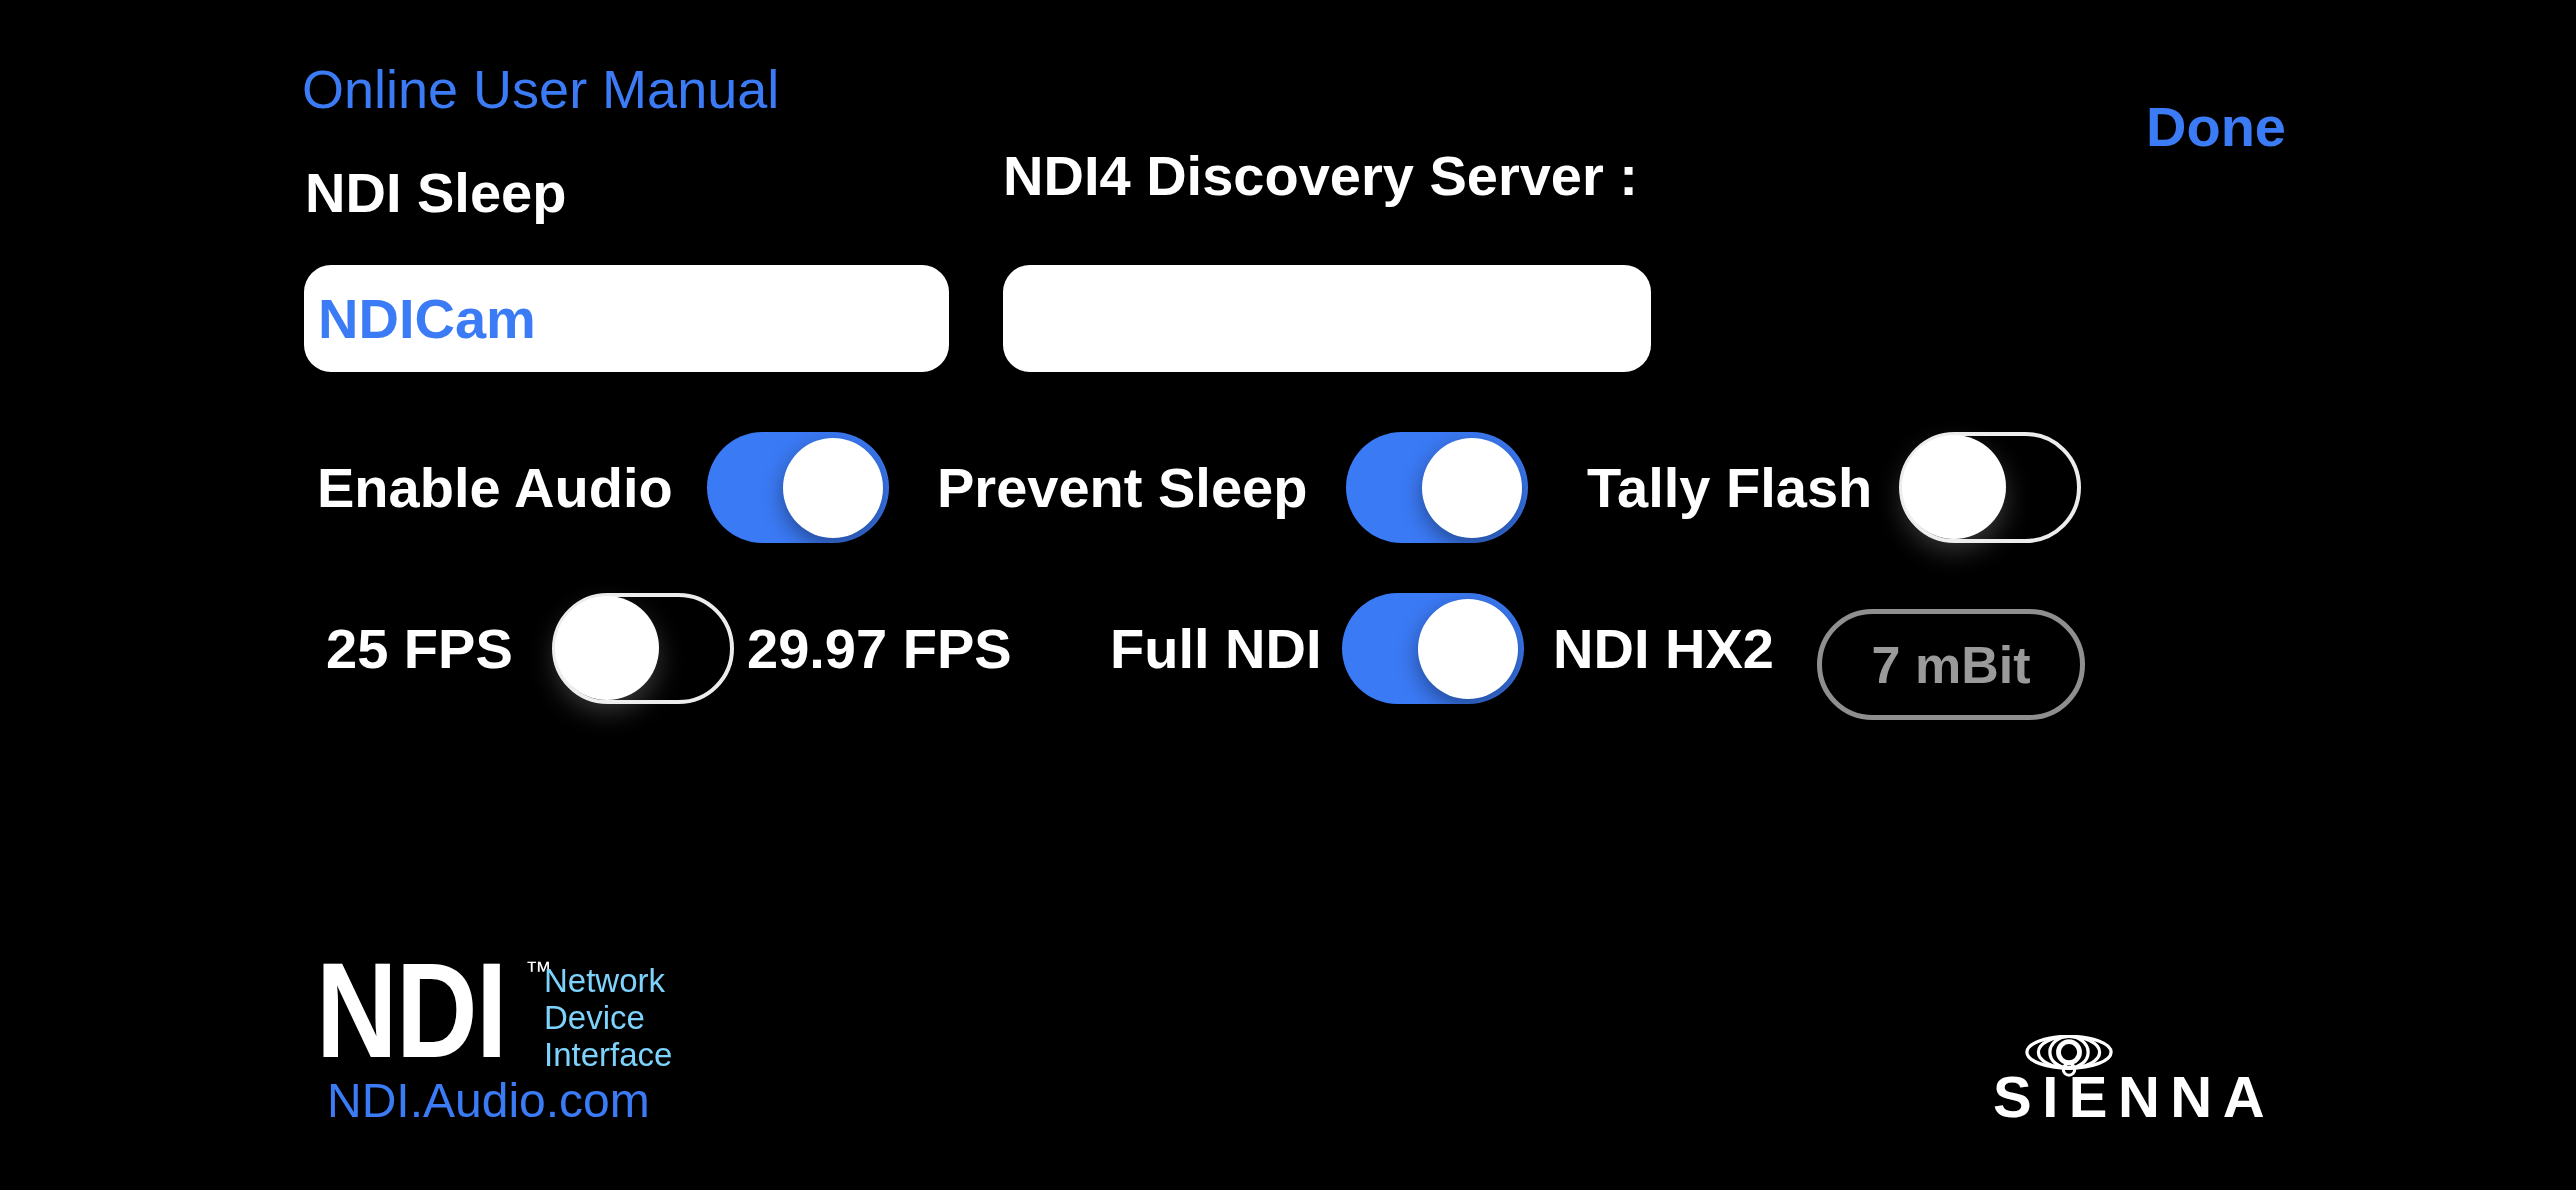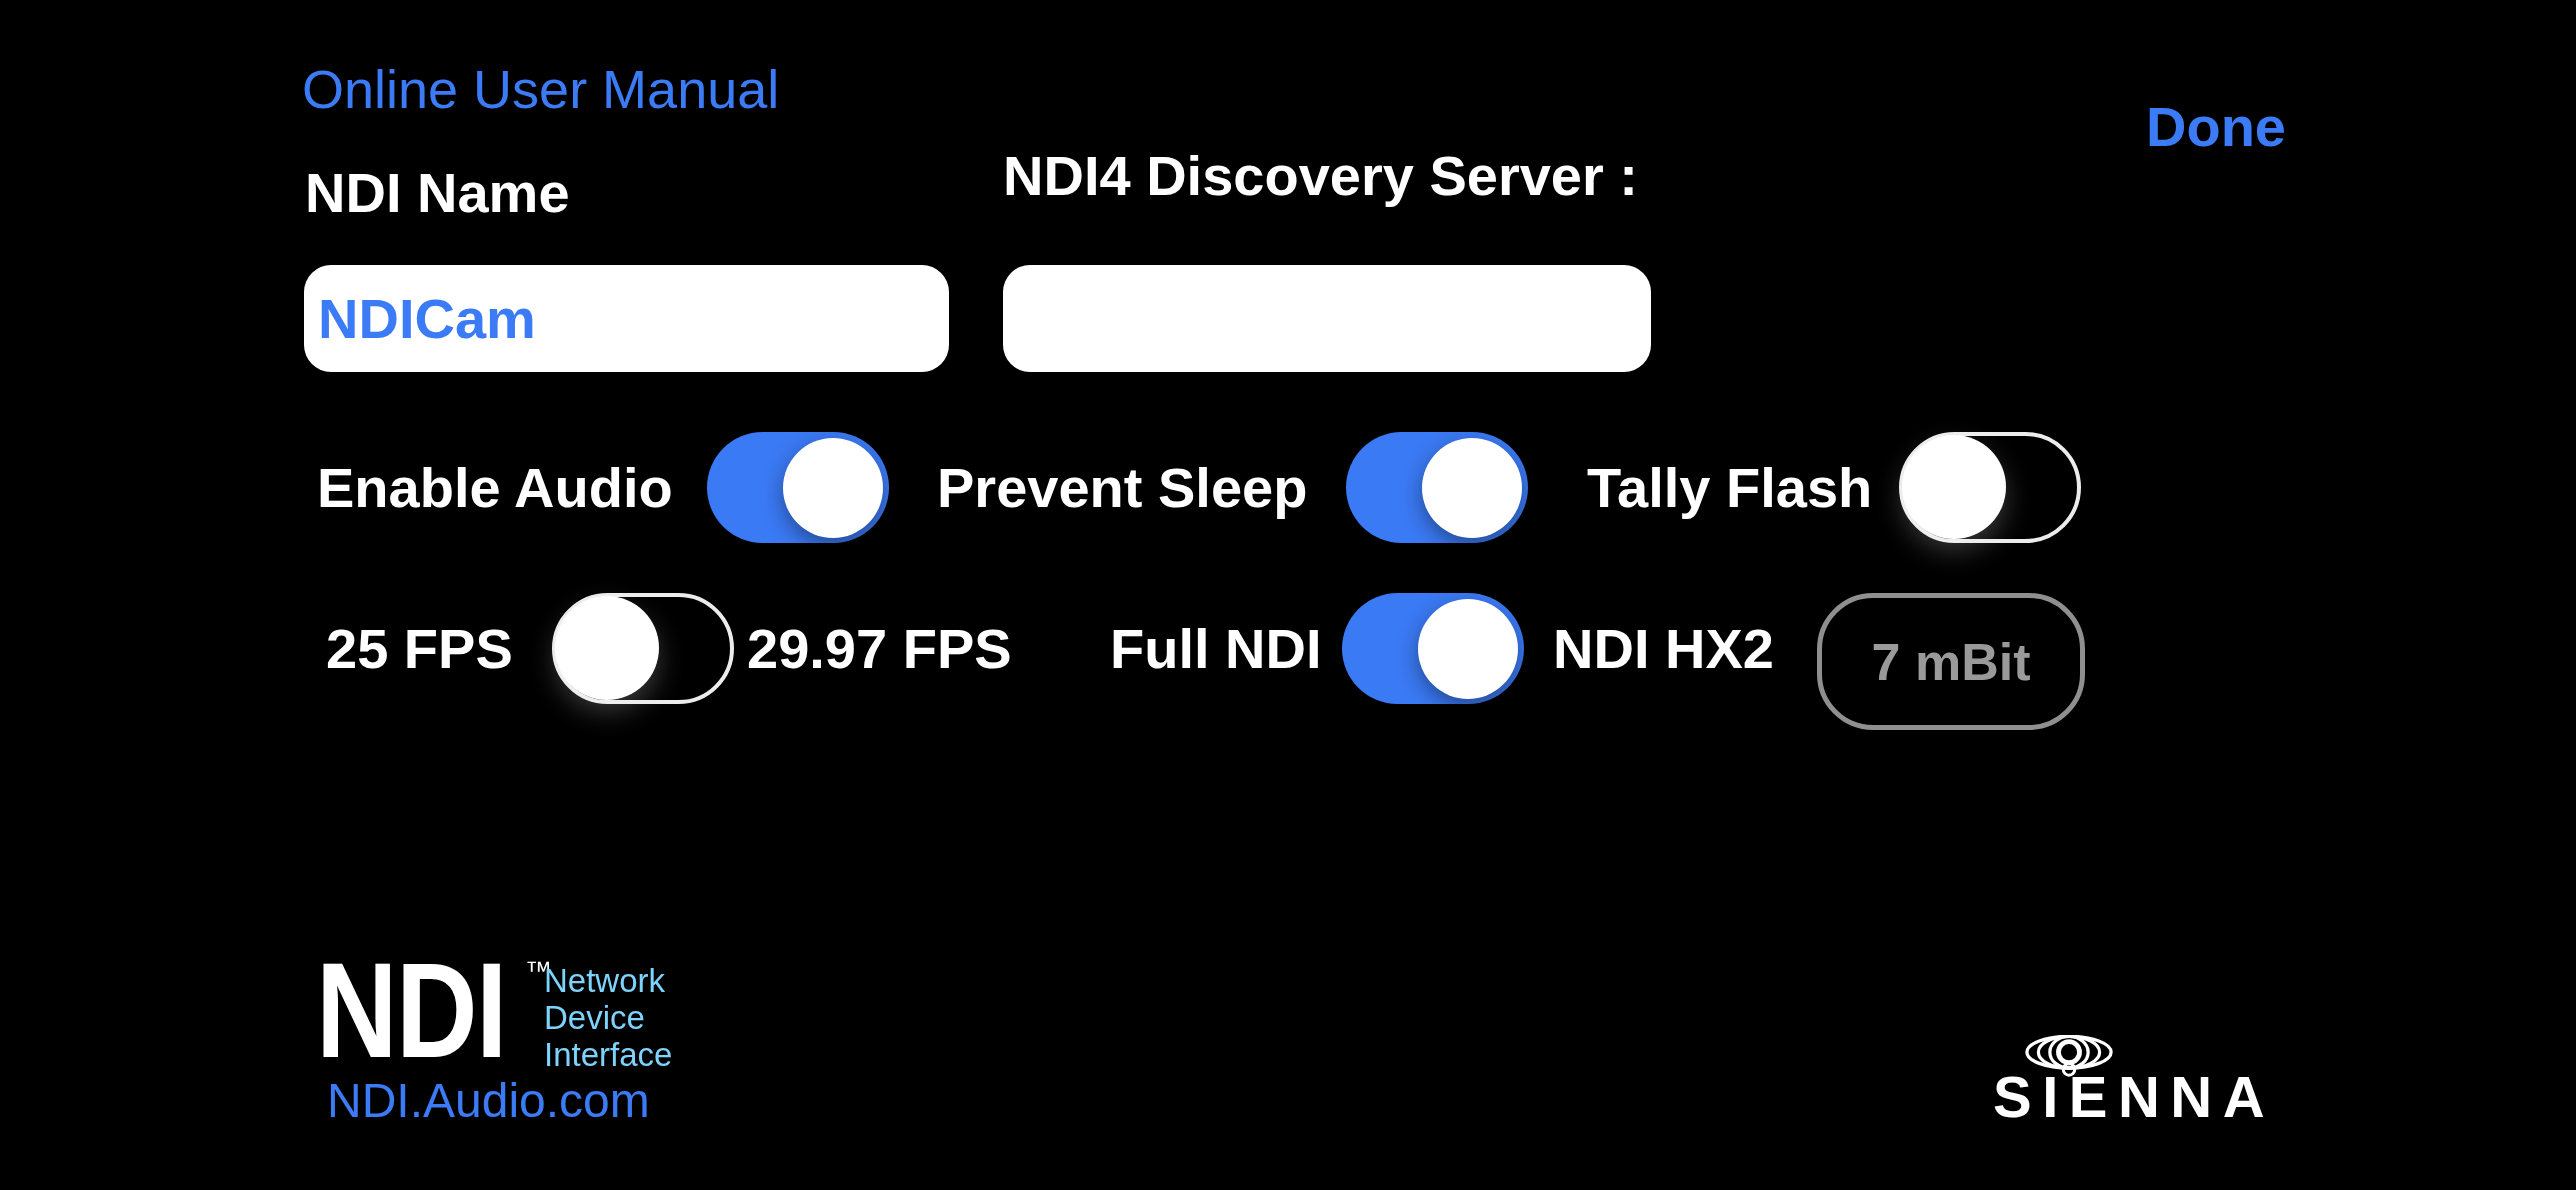--- a/index.html
+++ b/index.html
@@ -45,22 +45,22 @@
   .toggle .knob{position:absolute;border-radius:50%;background:#fff;}
   .toggle.on{background:#3B7AF5;}
   .toggle.on .knob{width:100px;height:100px;top:5.8px;right:5.8px;
     box-shadow:0 7.7px 21px rgba(0,0,0,.40);}
   .toggle.off{border:4.8px solid #ECECEC;background:transparent;}
   .toggle.off .knob{width:104px;height:104px;top:-1px;left:-1px;
     box-shadow:0 11.5px 27px rgba(255,255,255,.22);}
 
   
   .pill{
-    position:absolute;left:1817px;top:593px;
-    width:268px;height:137px;box-sizing:border-box;
+    position:absolute;left:1817px;top:609px;
+    width:268px;height:111px;box-sizing:border-box;
     border:5.8px solid #8F8F8F;border-radius:56px;background:transparent;
     color:#9A9A9A;font-size:52px;font-weight:bold;
     font-family:"Liberation Sans","DejaVu Sans",sans-serif;
     display:flex;align-items:center;justify-content:center;
     white-space:nowrap;cursor:pointer;
   }
 
   
   .ndi-big{
     left:316px;top:942px;color:#fff;font-weight:bold;
@@ -79,21 +79,21 @@
     font-size:58px;line-height:1;letter-spacing:10.5px;white-space:nowrap;
   }
 </style>
 </head>
 <body>
 
 <a class="abs link manual" href="#">Online User Manual</a>
 
 <a class="abs link done" href="#">Done</a>
 
-<div class="abs lbl ndi-name-label">NDI Name</div>
+<div class="abs lbl ndi-name-label">NDI Sleep</div>
 
 <input class="field field1" type="text" value="NDICam" style="">
 
 <div class="abs lbl ndi4-label">NDI4 Discovery Server :</div>
 
 <input class="field field2" type="text" value="" style="">
 
 <div class="abs lbl rowitem" style="left:317px;top:432px;">Enable Audio</div>
 
 <div class="toggle on" style="left:707px;top:432px;">

